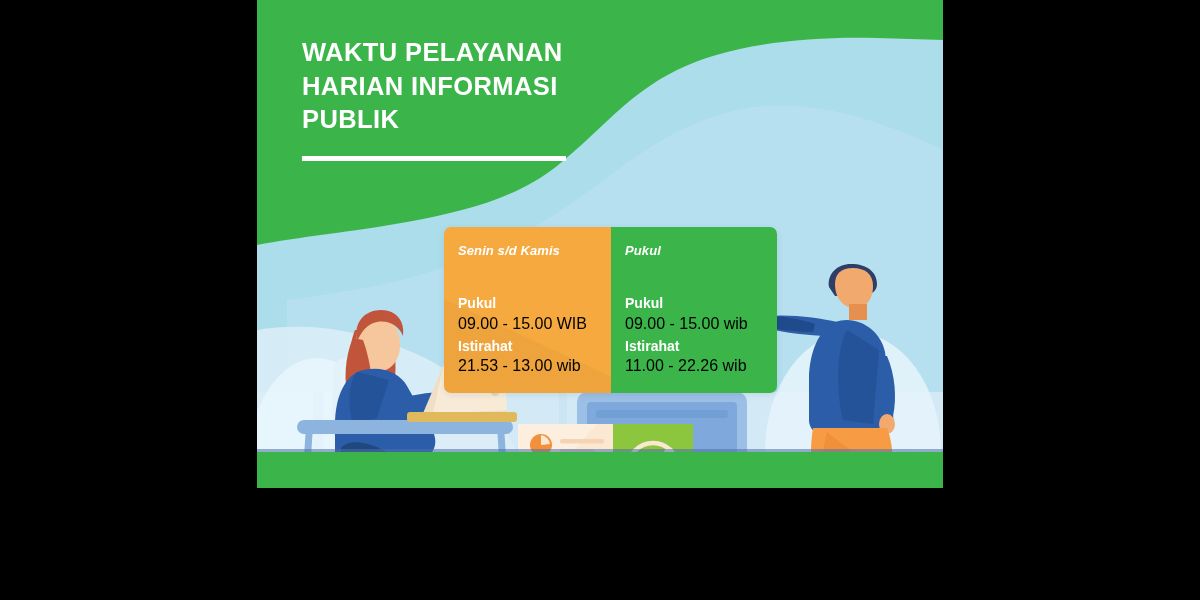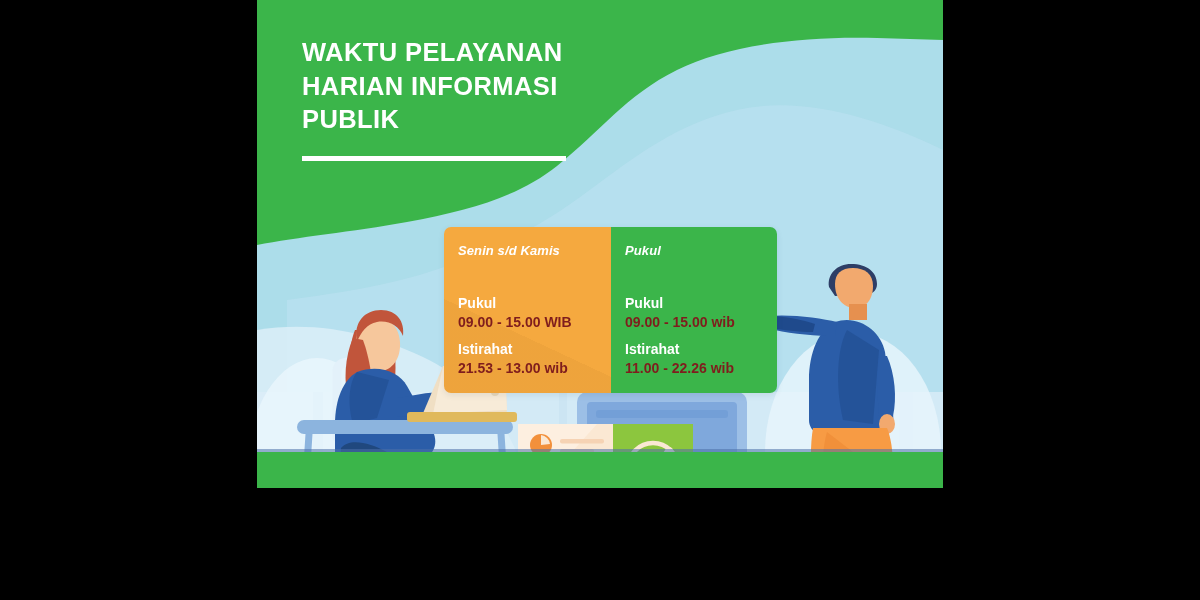--- a/index.html
+++ b/index.html
@@ -100,32 +100,32 @@
     margin: 0;
     position: relative;
     z-index: 2;
     font-style: italic;
   }
   .sched-group {
     margin-top: 36px;
     position: relative;
     z-index: 2;
   }
-  .sched-group.second { margin-top: 9px; }
+  .sched-group.second { margin-top: 3px; }
   .sched-label {
     color: #ffffff;
     font-size: 14px;
     font-weight: bold;
     line-height: 1.33;
     margin: 0;
   }
   .sched-value {
-    color: #7f1d1d;
-    font-size: 14px;
-    font-weight: bold;
+    color: #000000;
+    font-size: 16px;
+    font-weight: normal;
     line-height: 1.33;
     margin: 0;
   }
 
   
   #scene {
     position: absolute;
     left: 0; top: 0;
     width: 686px; height: 600px;
     pointer-events: none;

